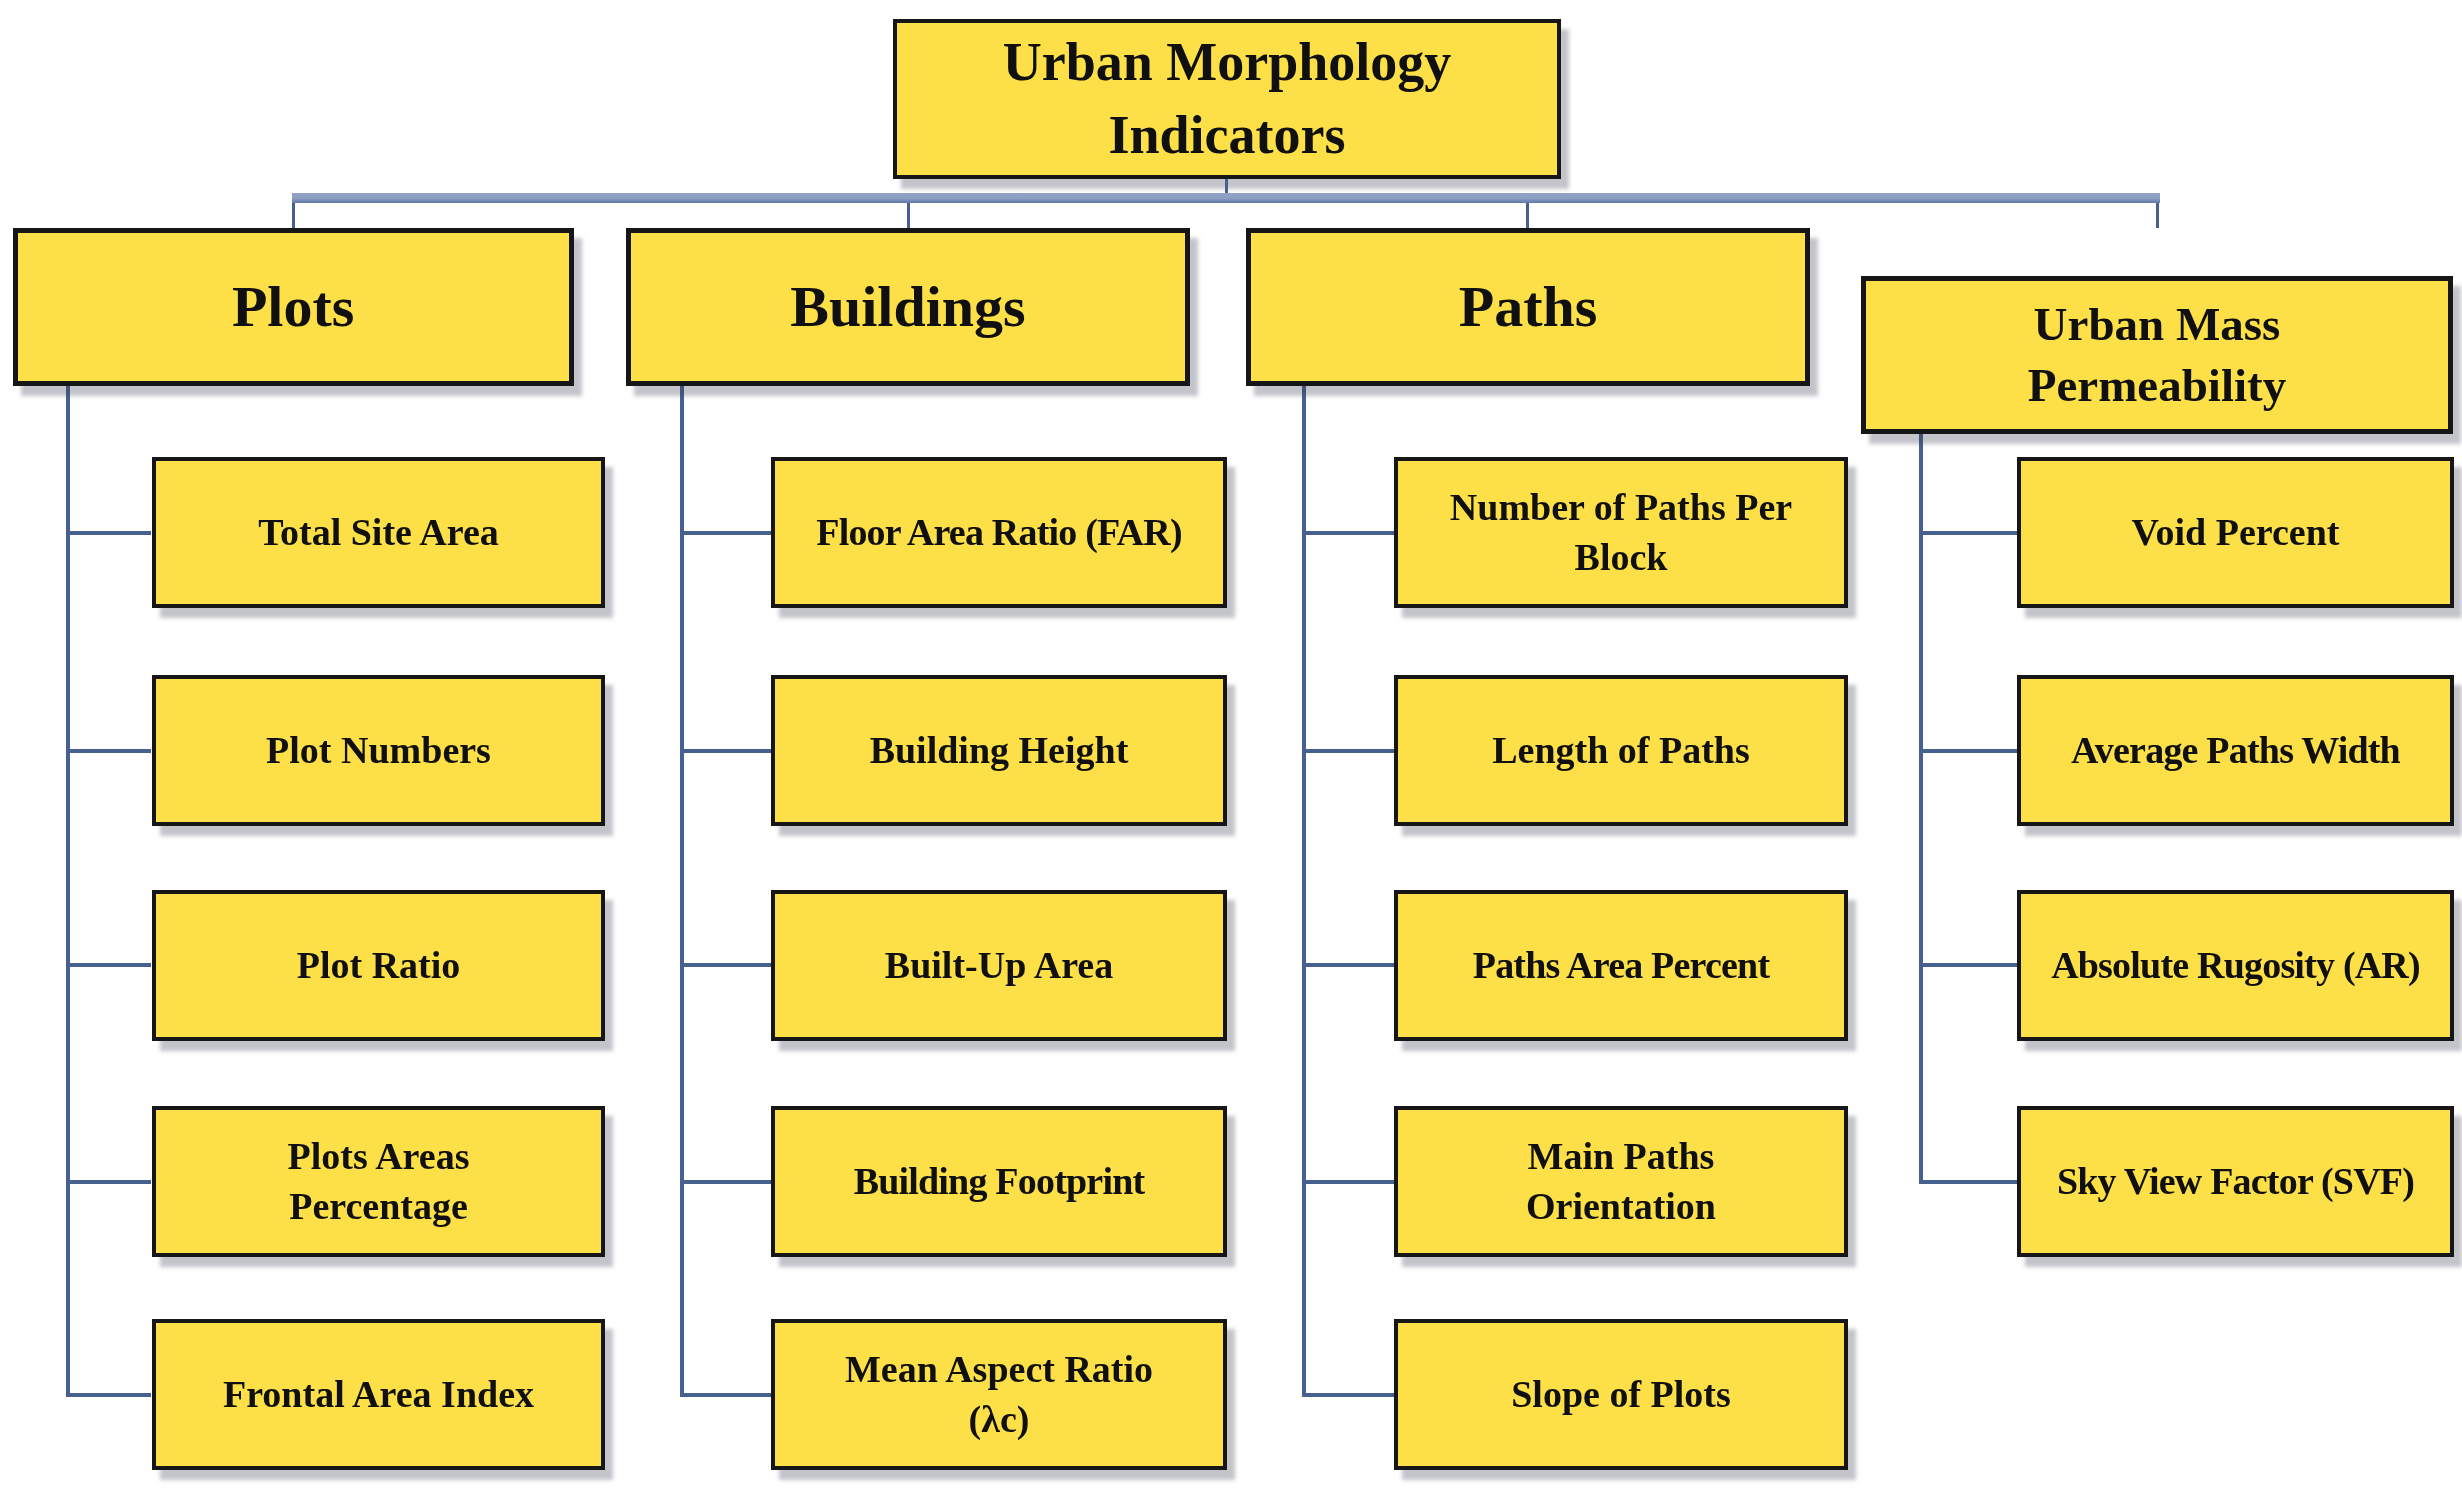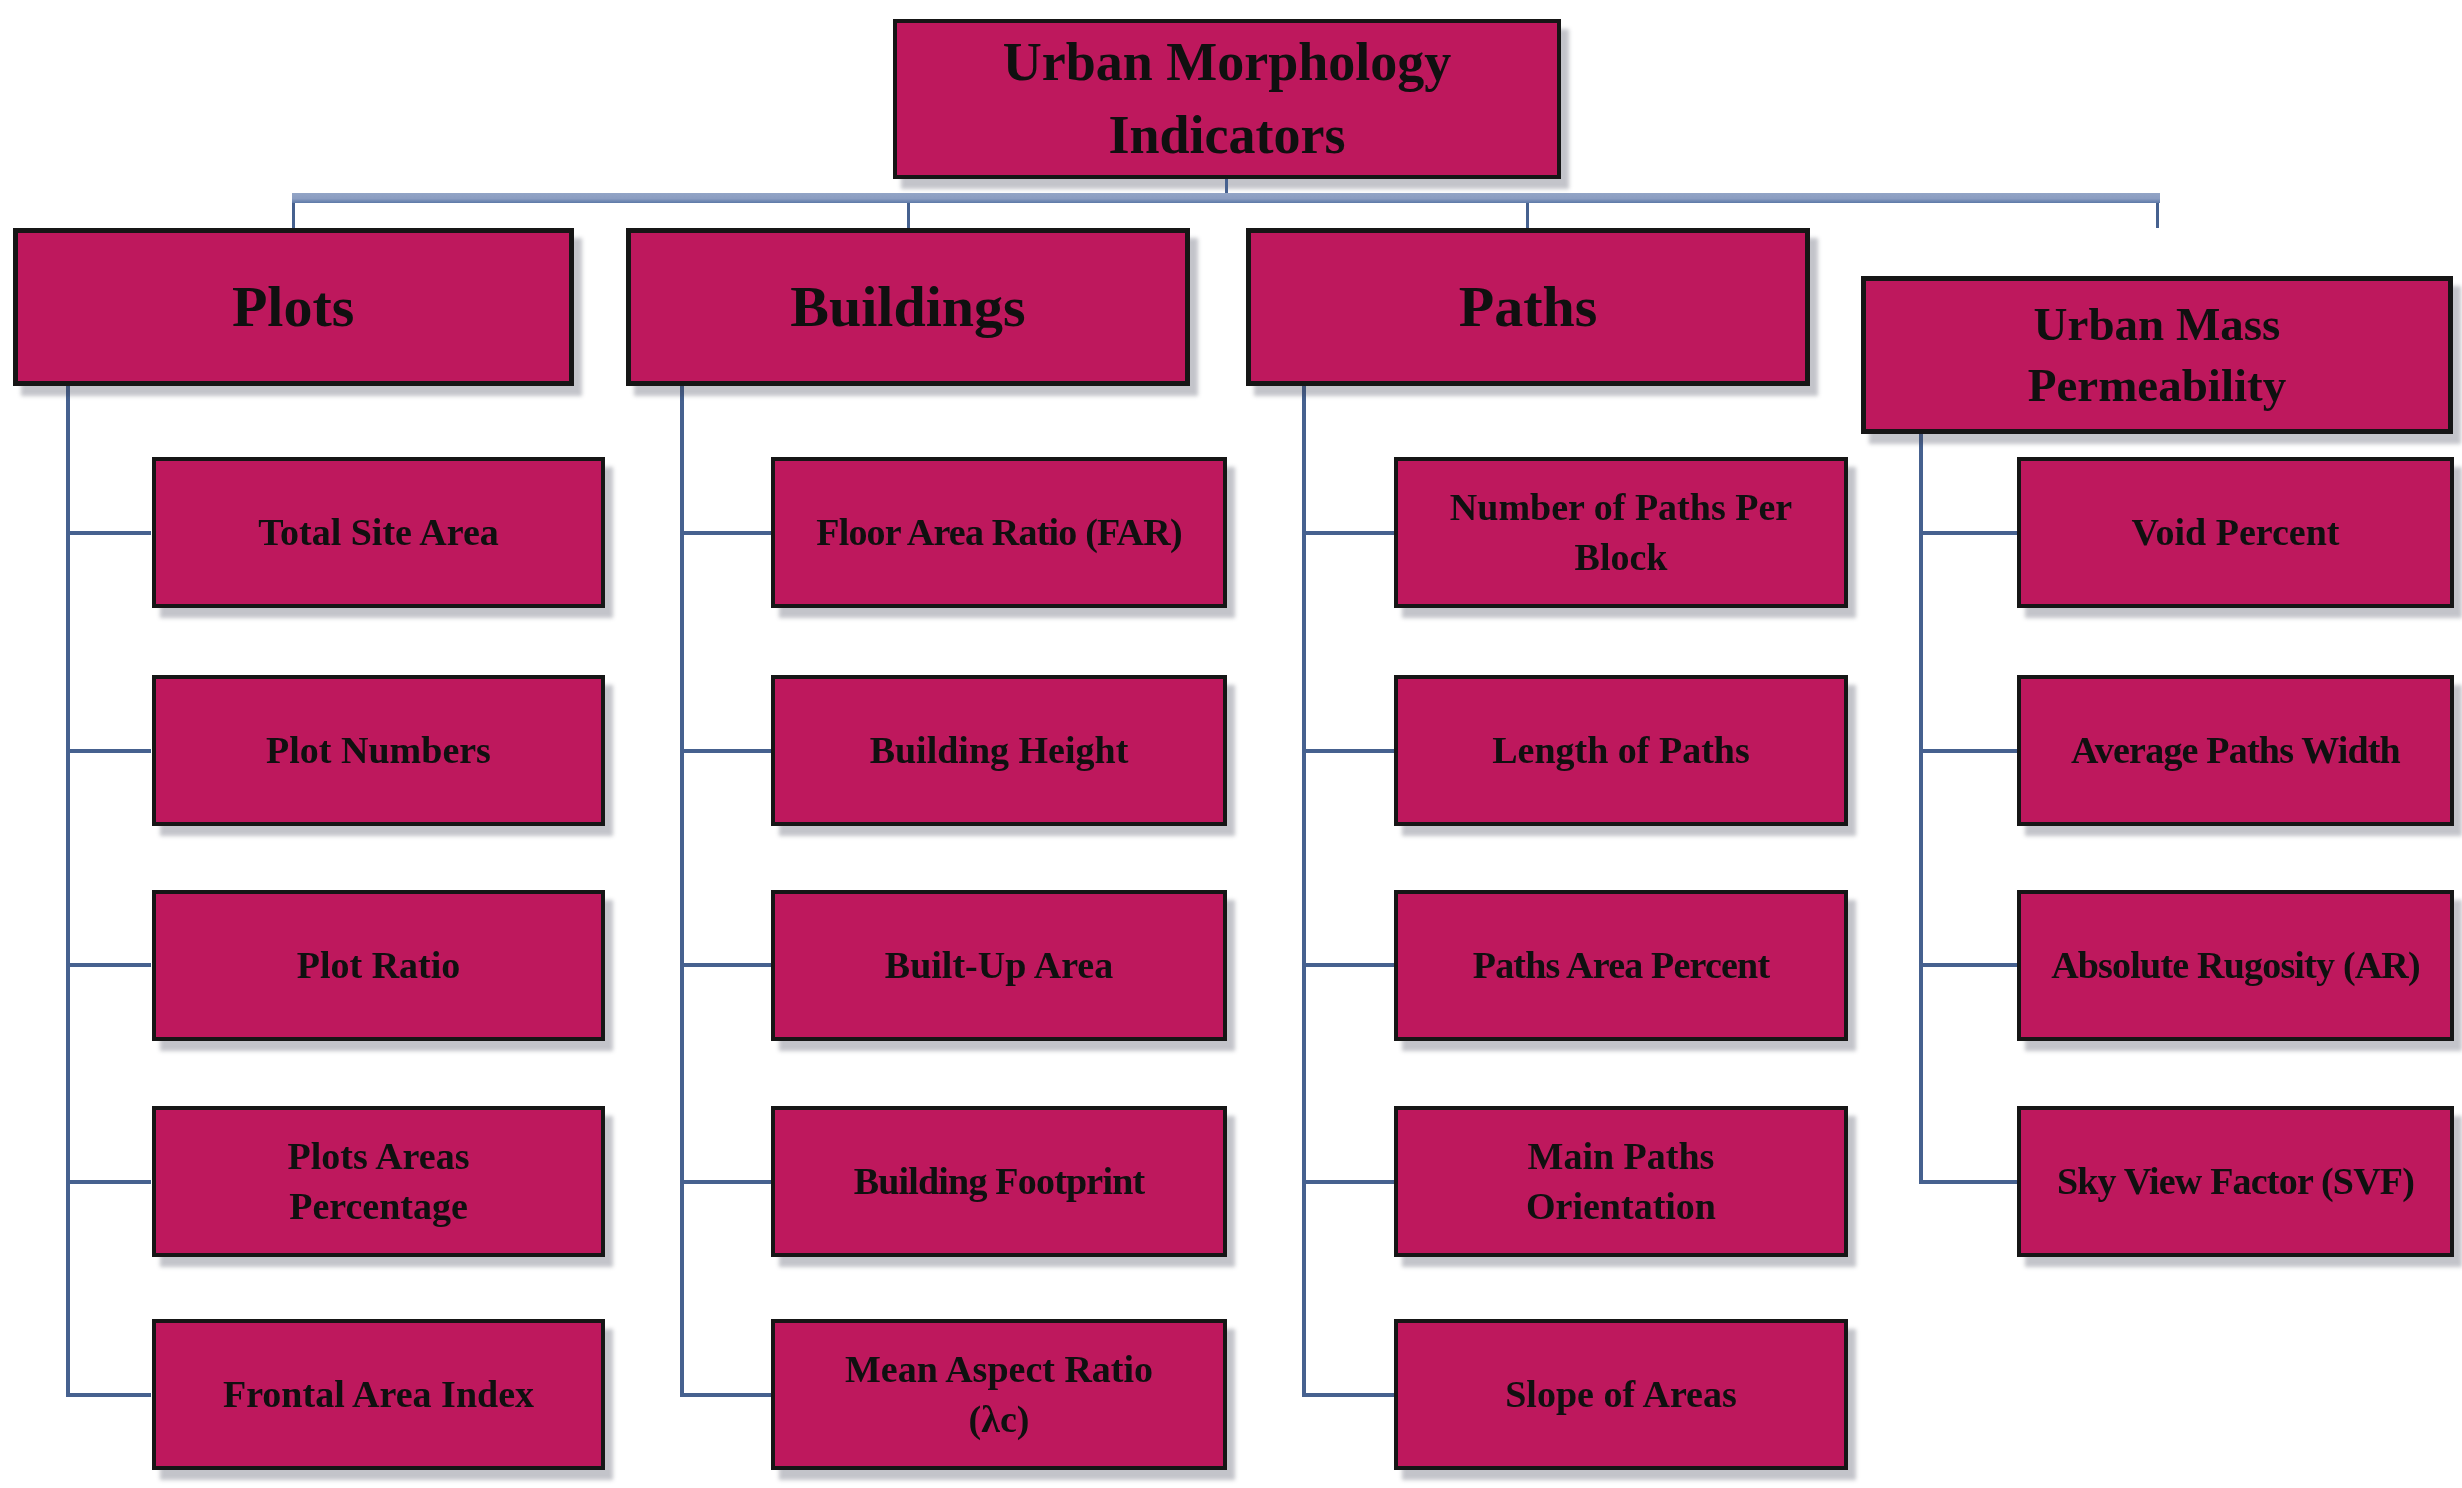--- a/index.html
+++ b/index.html
@@ -1,21 +1,21 @@
 <!DOCTYPE html>
 <html style="--line: #46618f; --band: #8b9dc1; --border: #161616;font-size:12.6px"><head>
 <meta charset="utf-8">
 <style>
   html,body{margin:0;padding:0;background:#ffffff;}
   .canvas{
     position:relative;width:2462px;height:1488px;background:#ffffff;overflow:hidden;
     font-family:"Liberation Serif",serif;color:#101010;
   }
   .box{
-    position:absolute;background:#be185d;border:4.7px solid var(--border,#161616);
+    position:absolute;background:#fde047;border:4.7px solid var(--border,#161616);
     box-shadow:8px 9.5px 4px rgba(55,60,80,0.30);
     display:flex;align-items:center;justify-content:center;text-align:center;
     box-sizing:border-box;
   }
   .title-box{border-width:4.7px;}
   .header-box{border-width:5.5px;}
   .child-box{border-width:4.7px;}
   .label{white-space:pre-line;font-weight:bold;line-height:1.3;padding:0 6.3px;}
   .title-label{font-size:54px;line-height:1.35;}
   .header-label{font-size:58px;}
@@ -123,21 +123,21 @@
           <div class="label child-label serif">Length of Paths</div>
         </div>
         <div class="box child-box" style="left: 1394px; top: 890px; width: 454px; height: 151px;">
           <div class="label child-label sans">Paths Area Percent</div>
         </div>
         <div class="box child-box" style="left: 1394px; top: 1106px; width: 454px; height: 151px;">
           <div class="label child-label serif">Main Paths
 Orientation</div>
         </div>
         <div class="box child-box" style="left: 1394px; top: 1319px; width: 454px; height: 151px;">
-          <div class="label child-label serif">Slope of Areas</div>
+          <div class="label child-label serif">Slope of Plots</div>
         </div>
       </div>
       <div>
         <div class="box header-box" style="left: 1861px; top: 228px; width: 592px; height: 158px; margin-top: 48px;">
           <div class="label header-label serif two-line">Urban Mass
 Permeability</div>
         </div>
         <div class="box child-box" style="left: 2017px; top: 457px; width: 437px; height: 151px;">
           <div class="label child-label serif">Void Percent</div>
         </div>

